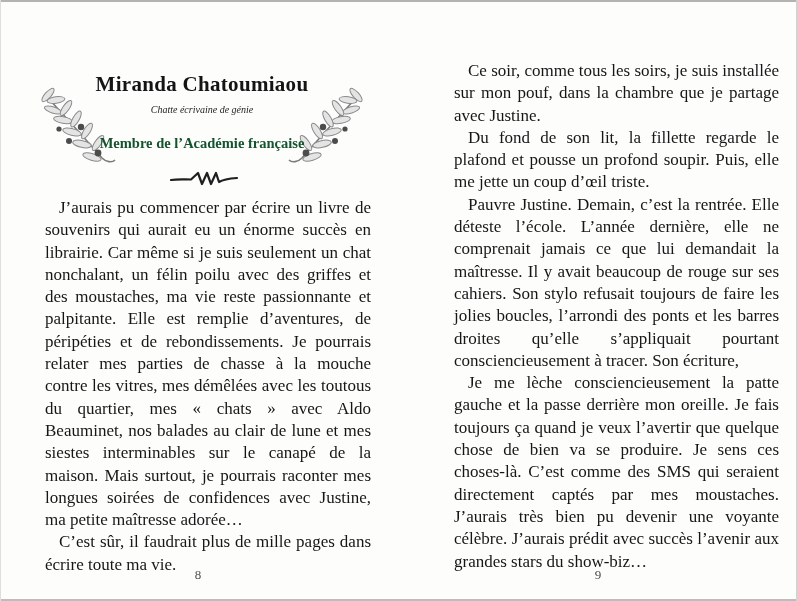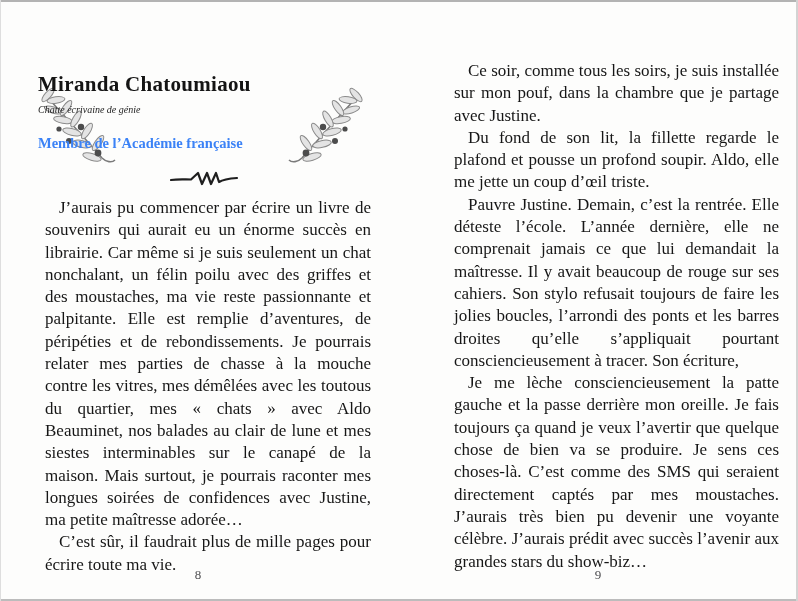--- a/index.html
+++ b/index.html
@@ -15,24 +15,24 @@
   .edge-top    { top: 0; left: 0; right: 0; height: 2px; }
   .edge-bottom { bottom: 0; left: 0; right: 0; height: 2px; background: #bcbcbc; }
   .edge-left   { top: 0; bottom: 0; left: 0; width: 1px; background: #dedede; }
   .edge-right  { top: 0; bottom: 0; right: 0; width: 2px; background: #d3d3d3; }
 
   .page { position: absolute; top: 0; bottom: 0; }
   .page-left  { left: 0;   width: 399px; }
   .page-right { left: 399px; width: 399px; }
 
   
-  .hdr-line { position: absolute; left: 38px; width: 328px; margin: 0; }
+  .hdr-line { position: absolute; left: 38px; width: 328px; text-align: center; margin: 0; }
   .author-name { top: 72px; font-size: 21px; font-weight: bold; letter-spacing: 0.3px; color: #141414; }
   .author-role { top: 104px; font-size: 10px; font-style: italic; color: #1c1c1c; }
-  .author-membership { top: 135px; font-size: 14.5px; font-weight: bold; color: #3b82f6; }
+  .author-membership { top: 135px; font-size: 14.5px; font-weight: bold; color: #14532d; }
 
   .branch { position: absolute; top: 86px; width: 80px; height: 90px; }
   .branch-left  { left: 36px; }
   .branch-right { left: 288px; transform: scaleX(-1); }
 
   .divider { position: absolute; left: 170px; top: 170px; width: 68px; height: 18px; }
 
   
   .body-col {
     position: absolute;
@@ -121,28 +121,28 @@
   <h1 class="hdr-line author-name">Miranda Chatoumiaou</h1>
   <p class="hdr-line author-role">Chatte écrivaine de génie</p>
   <p class="hdr-line author-membership">Membre de l’Académie française</p>
 
   <svg class="divider" viewBox="0 0 68 18" aria-hidden="true">
     <path d="M1 10 C8 9 14 9.5 21 9.5 L28 3 L32 14 L37 3 L41 14 L46 3 L49 12 C53 9.5 60 8.5 67 8" fill="none" stroke="#1f1f1f" stroke-width="2.2" stroke-linejoin="round" stroke-linecap="round"></path>
   </svg>
 
   <div class="body-col col-left">
     <p>J’aurais pu commencer par écrire un livre de sou­venirs qui aurait eu un énorme succès en librairie. Car même si je suis seulement un chat nonchalant, un félin poilu avec des griffes et des moustaches, ma vie reste passionnante et palpitante. Elle est remplie d’aventures, de péripéties et de rebondissements. Je pourrais relater mes parties de chasse à la mouche contre les vitres, mes démêlées avec les toutous du quartier, mes «&nbsp;chats&nbsp;» avec Aldo Beauminet, nos balades au clair de lune et mes siestes interminables sur le canapé de la maison. Mais surtout, je pourrais raconter mes longues soirées de confidences avec Justine, ma petite maîtresse adorée…</p>
-    <p>C’est sûr, il faudrait plus de mille pages pour écrire toute ma vie.</p>
+    <p>C’est sûr, il faudrait plus de mille pages dans écrire toute ma vie.</p>
   </div>
 
   <div class="pagenum pagenum-left">8</div>
 </div>
 
 <div class="page page-right">
   <div class="body-col col-right">
     <p>Ce soir, comme tous les soirs, je suis installée sur mon pouf, dans la chambre que je partage avec Justine.</p>
-    <p>Du fond de son lit, la fillette regarde le plafond et pousse un profond soupir. Aldo, elle me jette un coup d’œil triste.</p>
+    <p>Du fond de son lit, la fillette regarde le plafond et pousse un profond soupir. Puis, elle me jette un coup d’œil triste.</p>
     <p>Pauvre Justine. Demain, c’est la rentrée. Elle dé­teste l’école. L’année dernière, elle ne comprenait jamais ce que lui demandait la maîtresse. Il y avait beaucoup de rouge sur ses cahiers. Son stylo refu­sait toujours de faire les jolies boucles, l’arrondi des ponts et les barres droites qu’elle s’appliquait pourtant consciencieusement à tracer. Son écriture,</p>
     <p>Je me lèche consciencieusement la patte gauche et la passe derrière mon oreille. Je fais toujours ça quand je veux l’avertir que quelque chose de bien va se produire. Je sens ces choses-là. C’est comme des SMS qui seraient directement captés par mes moustaches. J’aurais très bien pu devenir une voyante célèbre. J’aurais prédit avec succès l’ave­nir aux grandes stars du show-biz…</p>
   </div>
 
   <div class="pagenum pagenum-right">9</div>
 </div>
 
 </body></html>

